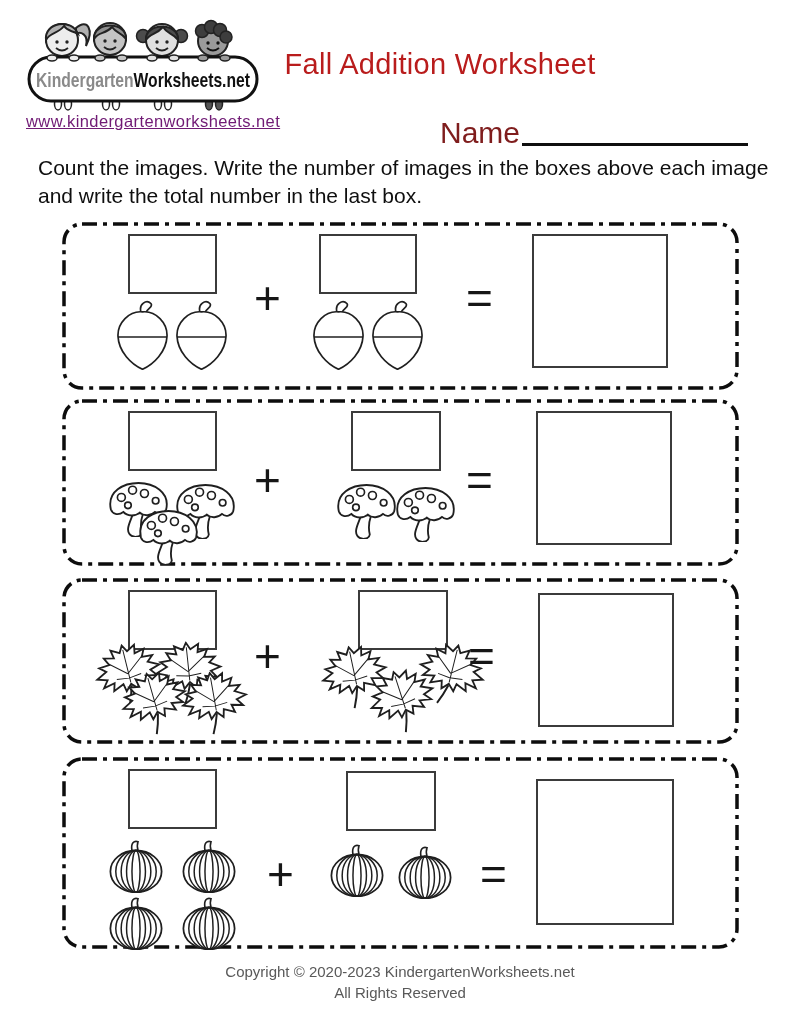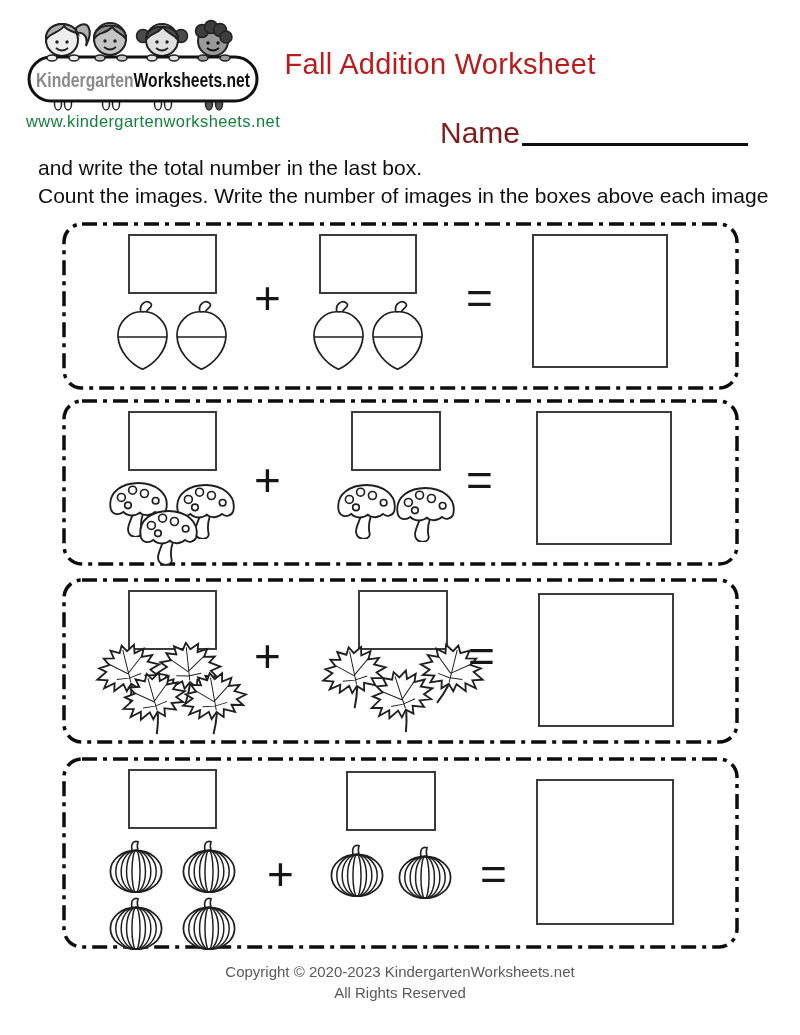--- a/index.html
+++ b/index.html
@@ -1,21 +1,21 @@
 <!DOCTYPE html>
 <html><head>
 <meta charset="utf-8">
 <style>
   html,body{margin:0;padding:0;background:#fff;}
   .page{position:relative;width:800px;height:1035px;background:#ffffff;overflow:hidden;
         font-family:"Liberation Sans",sans-serif;color:#111;padding-left:36px;}
 
   
   .logo-svg{position:absolute;left:22px;top:10px;}
-  .website{position:absolute;left:26px;top:112px;font-size:16.5px;color:#15803d;letter-spacing:.4px;}
+  .website{position:absolute;left:26px;top:112px;font-size:16.5px;color:#701a75;letter-spacing:.4px;text-decoration:underline;}
   .title{position:absolute;left:268px;top:48px;width:344px;text-align:center;
          font-size:29px;letter-spacing:.3px;color:#b91c1c;}
   .name-row{position:absolute;left:440px;top:116px;display:flex;align-items:flex-end;}
   .name-label{font-size:30px;color:#7f1d1d;}
   .name-line{width:226px;height:3px;background:#0f0f0f;margin:0 0 4px 2px;}
   .instr{position:absolute;left:38px;top:154px;font-size:21px;line-height:1.33;color:#0f0f0f;}
 
   
   .prow{position:absolute;left:62px;width:677px;}
   .row-border{position:absolute;left:0;top:0;pointer-events:none;}
@@ -142,22 +142,22 @@
   <div class="website">www.kindergartenworksheets.net</div>
 
   <div class="title">Fall Addition Worksheet</div>
 
   <div class="name-row">
     <span class="name-label">Name</span>
     <span class="name-line"></span>
   </div>
 
   <div class="instr">
+    <div>Count the images. Write the number of images in the boxes above each image</div>
     <div>and write the total number in the last box.</div>
-    <div>Count the images. Write the number of images in the boxes above each image</div>
   </div>
 
   <div class="prow" style="top:222px;height:168px;">
     <svg class="row-border" width="677" height="168">
         <rect x="2" y="2" width="673" height="164" rx="18"></rect>
       </svg>
     <div class="abox box1"></div>
     <div class="group ga" style="left: 49px; top: 78px;">
         <svg width="122" height="70" viewBox="0 0 122 70">
           <use href="#icon-acorn" x="0" y="0" width="63" height="70"></use>

